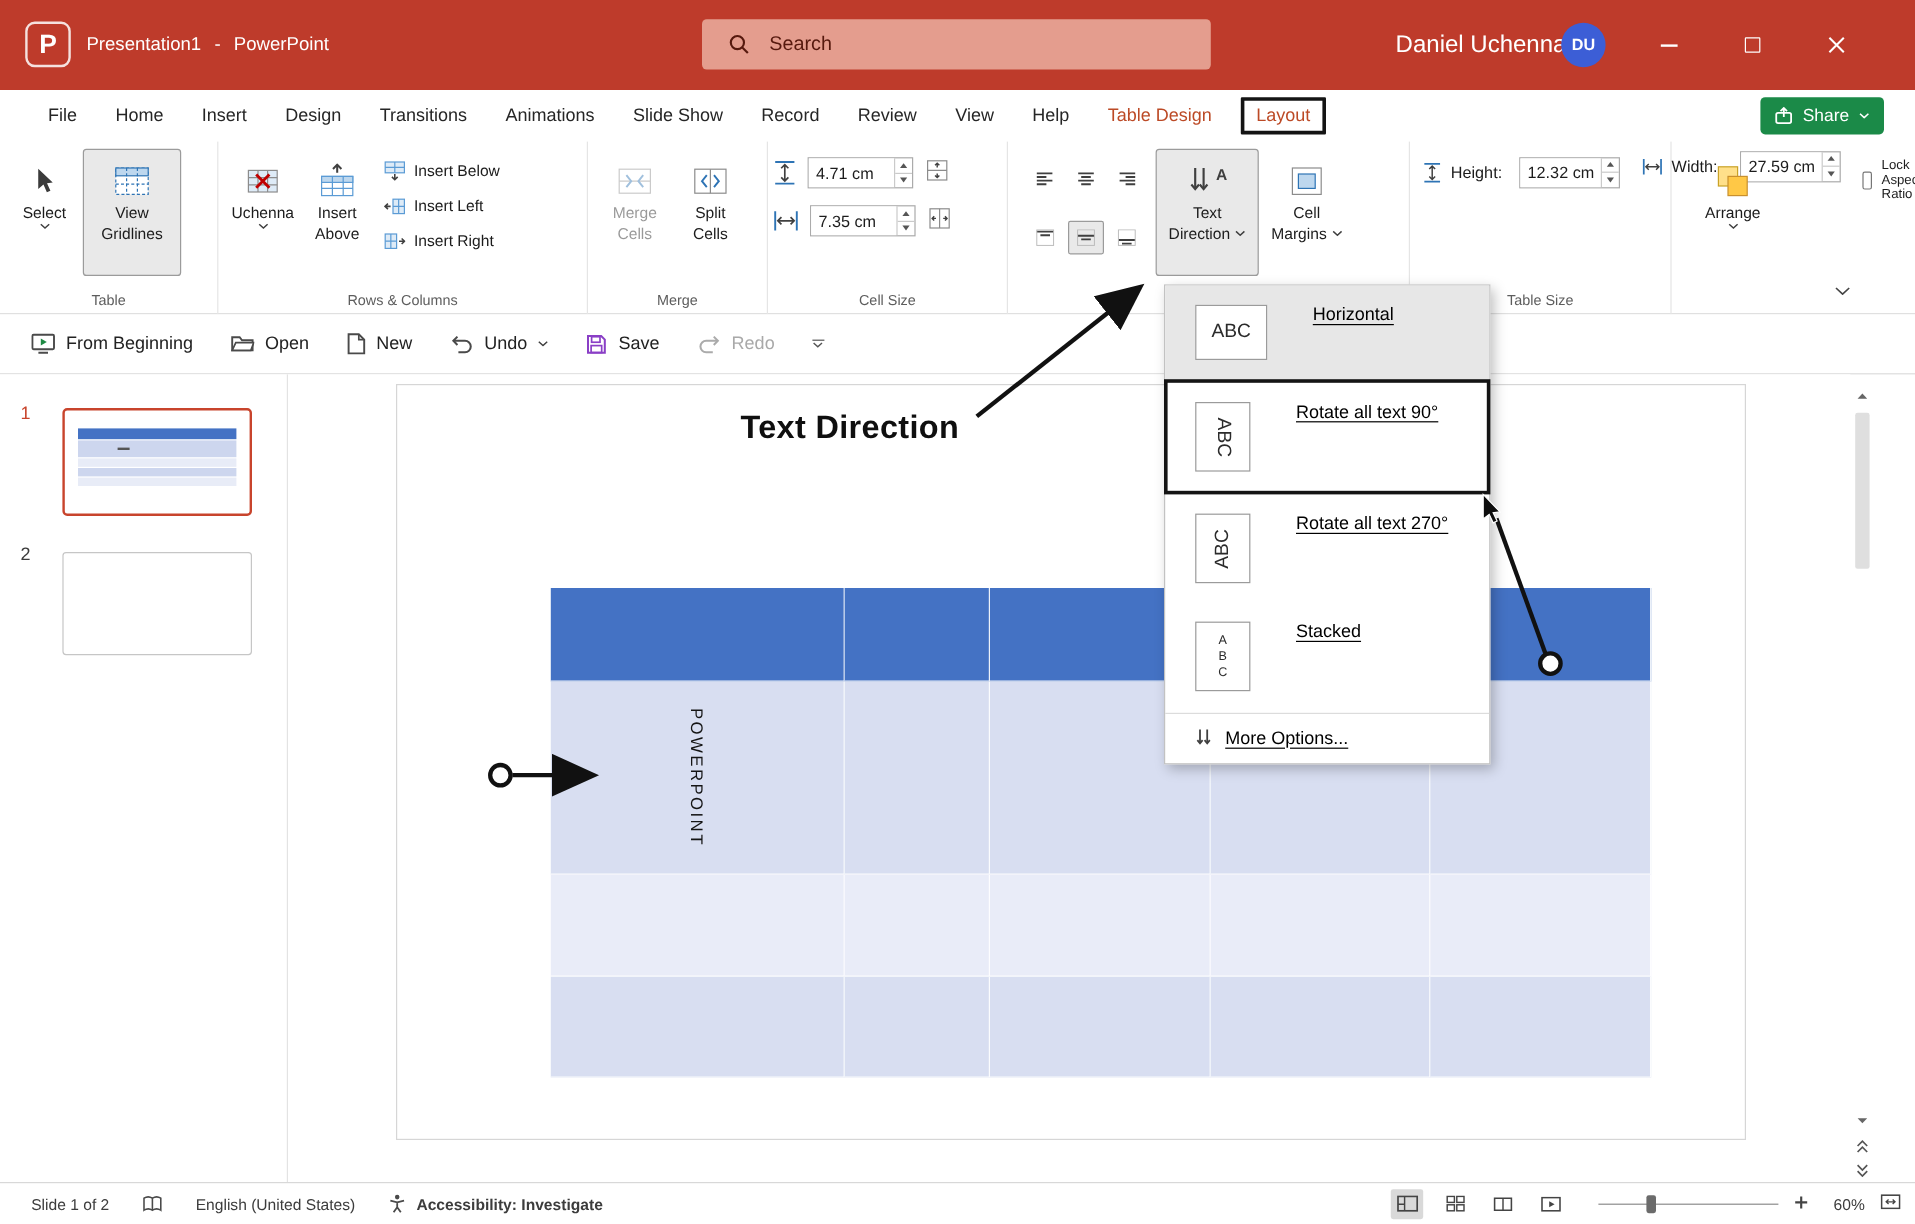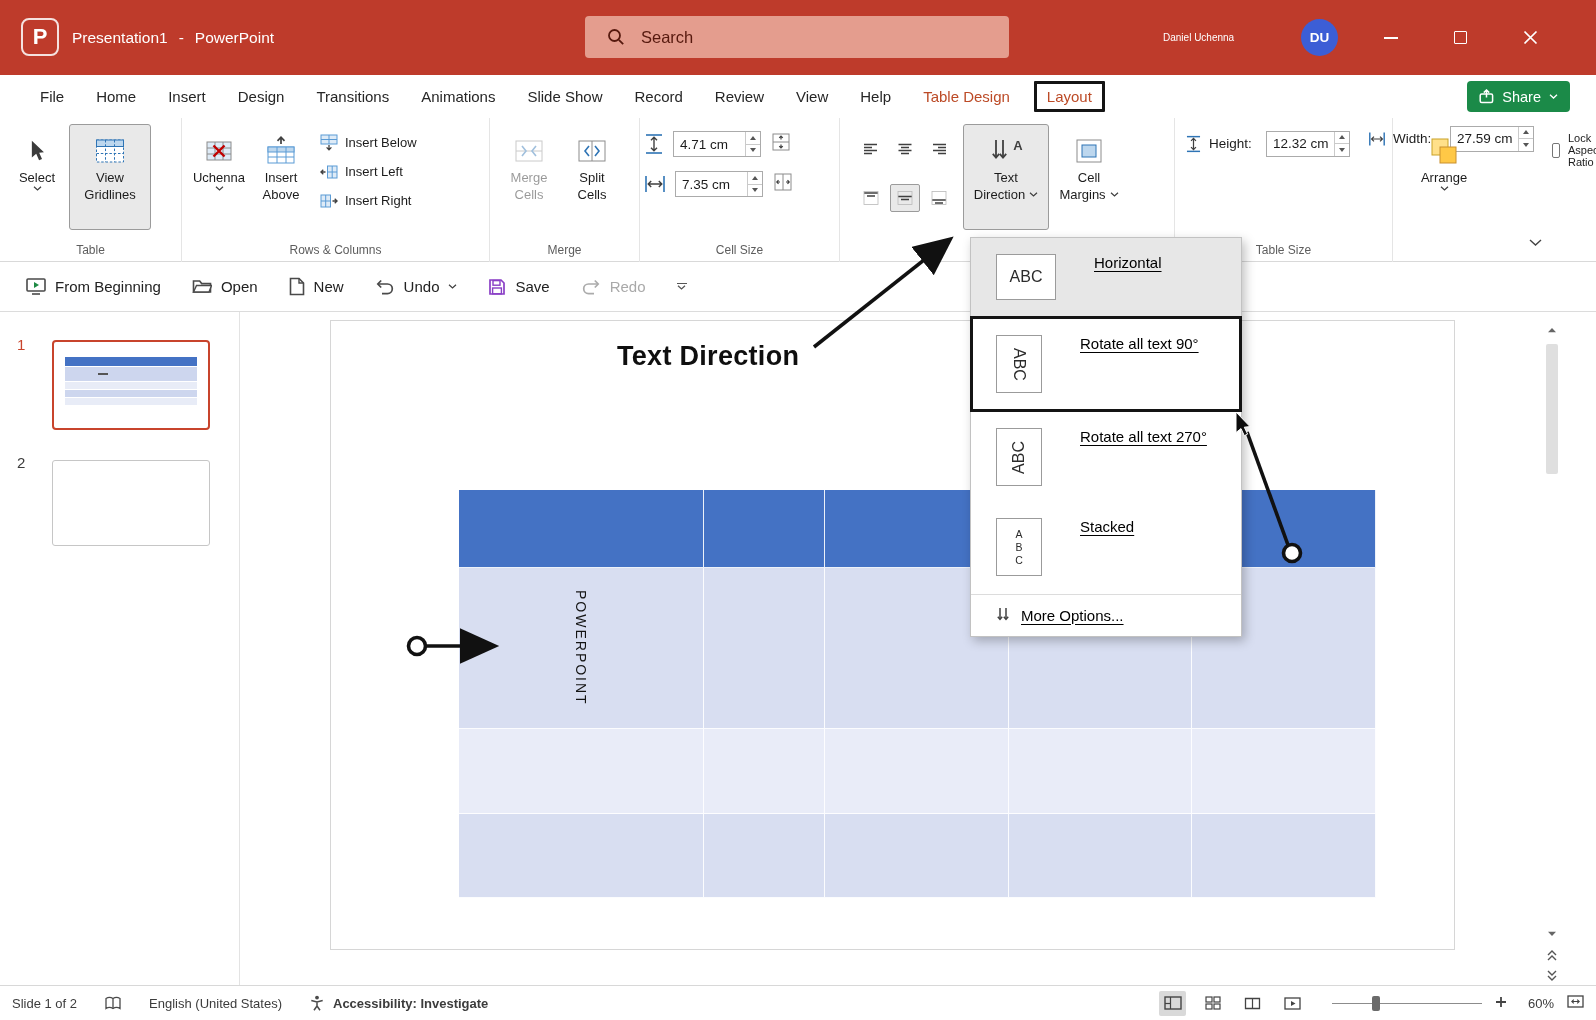--- a/index.html
+++ b/index.html
@@ -11,21 +11,21 @@
   .tb-logo { position:absolute; left:21px; top:18px; width:38px; height:38px; border:2px solid rgba(255,255,255,.85);
              border-radius:8px; display:flex; align-items:center; justify-content:center; color:#fff;
              font-weight:bold; font-size:22px; }
   .tb-title { position:absolute; left:72px; top:0; height:75px; display:flex; align-items:center; gap:11px;
               color:#fff; font-size:15.5px; }
   .tb-search { position:absolute; left:585px; top:16px; width:424px; height:42px; background:#E49D8E;
                border-radius:4px; display:flex; align-items:center; padding-left:22px; gap:16px; }
   .tb-search input { background:transparent; border:0; outline:0; color:#56190E; font-size:16.5px; width:300px;
                      font-family:"Liberation Sans",sans-serif; }
   .tb-search input::placeholder { color:#56190E; opacity:1; }
-  .tb-user { position:absolute; left:1163px; top:0; height:75px; display:flex; align-items:center; color:#fff; font-size:10px; }
+  .tb-user { position:absolute; left:1163px; top:0; height:75px; display:flex; align-items:center; color:#fff; font-size:20px; }
   .tb-avatar { position:absolute; left:1301px; top:19px; width:37px; height:37px; border-radius:50%; background:#3C5ED6;
                color:#fff; display:flex; align-items:center; justify-content:center; font-size:13.5px; font-weight:bold; }
   .tb-winbtn { position:absolute; top:0; width:47px; height:75px; display:flex; align-items:center; justify-content:center; }
   .win-min { width:14px; border-top:2px solid #fff; }
   .win-max { width:13px; height:13px; border:1.7px solid #fff; border-radius:1px; }
 
   
   #tabsbar { position:absolute; left:0; top:75px; width:1596px; height:43px; background:#fff; display:flex;
              align-items:center; padding-left:24px; }
   .tab { padding:0 16px; font-size:15px; color:#262626; height:43px; display:flex; align-items:center; white-space:nowrap; }
@@ -118,21 +118,21 @@
   .menu-more { display:flex; align-items:center; gap:9px; padding:11px 8px 12px 24px; }
 
   
   #annotation-layer { position:absolute; left:0; top:0; z-index:80; pointer-events:none; }
   #callout { position:absolute; left:617px; top:341px; font-size:27px; font-weight:bold; color:#0f0f0f; z-index:85;
              letter-spacing:.3px; pointer-events:none; }
 
   
   #statusbar { position:absolute; left:0; top:985px; width:1596px; height:35px; background:#fff; border-top:1px solid #D8D8D8;
                display:flex; align-items:center; font-size:13px; color:#3c3c3c; padding:0 12px; }
-  .sb-left { display:flex; align-items:center; gap:27px; }
+  .sb-left { display:flex; align-items:center; gap:27px;margin-left:14px; }
   .sb-acc { display:flex; align-items:center; gap:8px; font-weight:bold; }
   .sb-right { margin-left:auto; display:flex; align-items:center; gap:13px; }
   .vbtn { width:27px; height:25px; display:flex; align-items:center; justify-content:center; border-radius:2px; }
   .vbtn.act { background:#D9D9D9; }
   .zminus { width:11px; border-top:2px solid #444; }
   .zslider { width:150px; height:25px; position:relative; }
   .ztrack { position:absolute; left:0; right:0; top:12px; border-top:1.6px solid #8C8C8C; }
   .zthumb { position:absolute; left:calc(29% - 4px); top:5px; width:8px; height:15px; background:#6B6B6B; border-radius:2px; }
   .zoom-pct { min-width:34px; text-align:right; }
 

